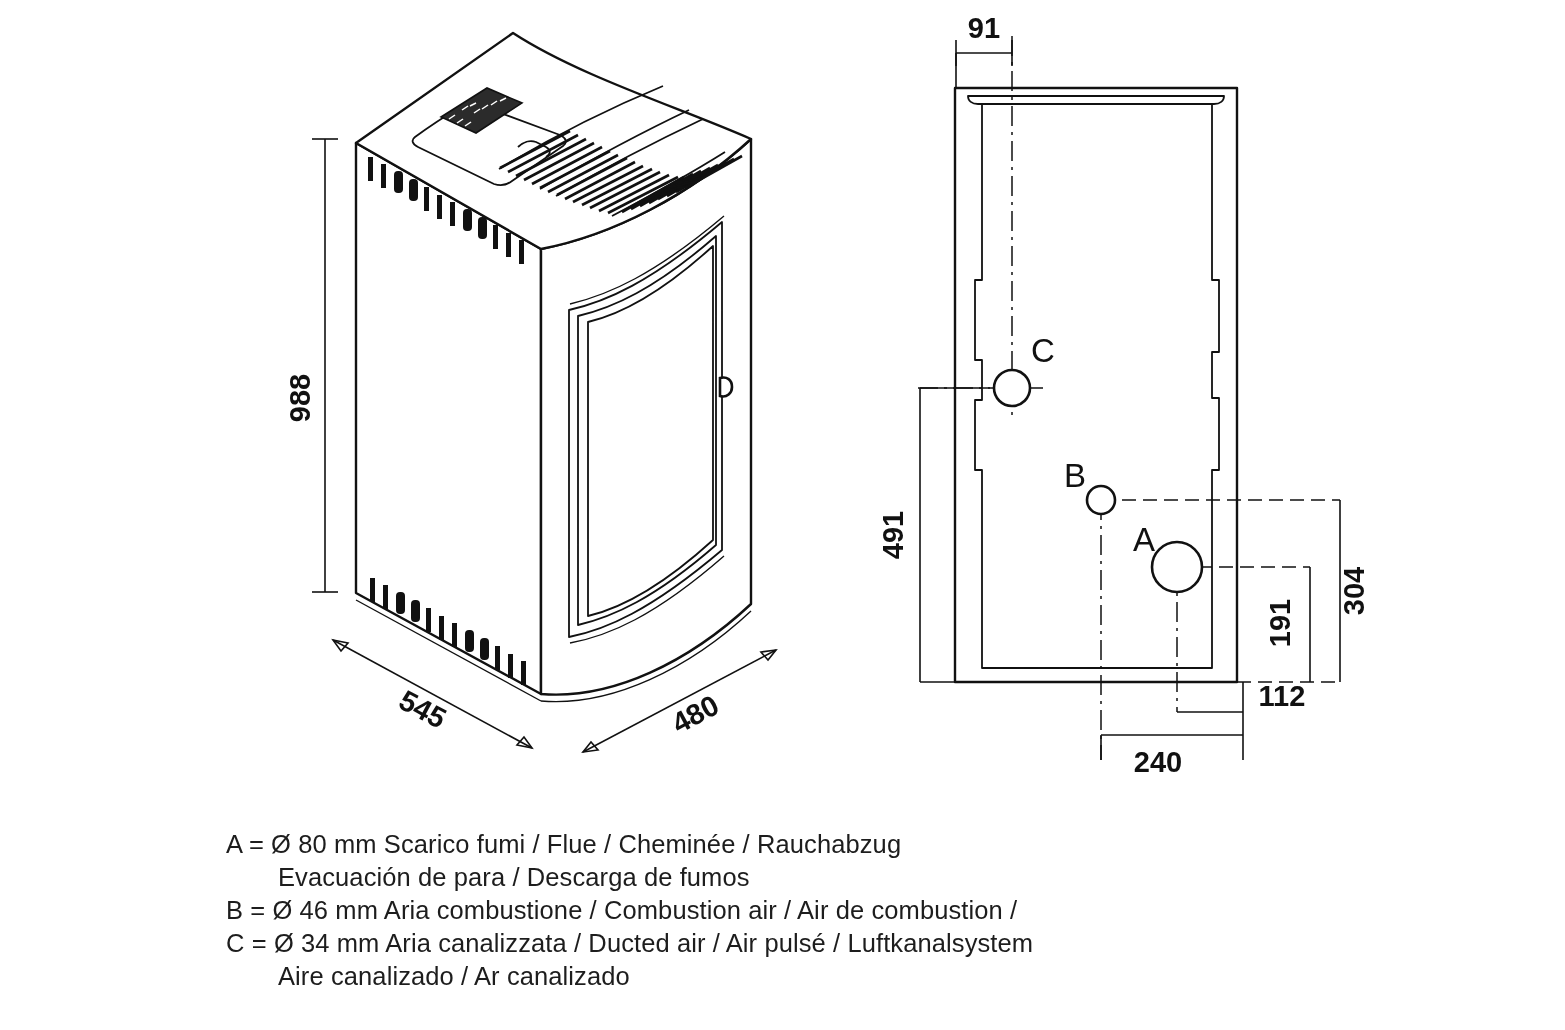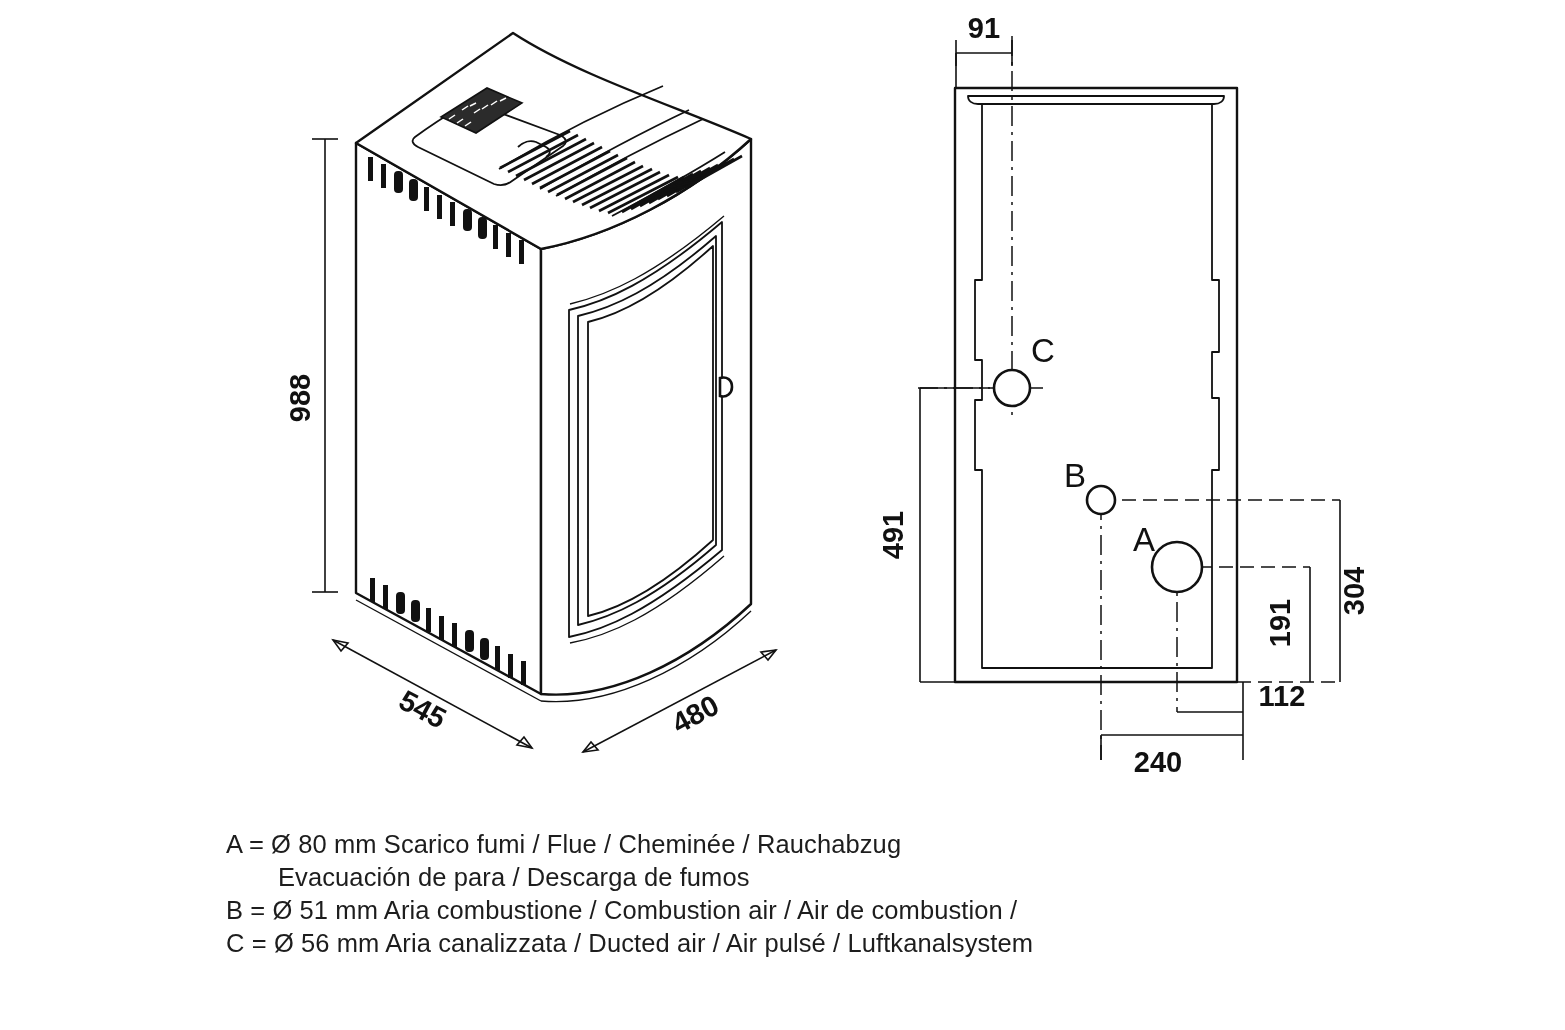--- a/index.html
+++ b/index.html
@@ -357,17 +357,18 @@
         <path class="ln-thin" d="M 1101,735 L 1101,760"></path>
         <path class="ln-thin" d="M 1243,712 L 1243,760"></path>
         <text class="dim-text" x="1158" y="772" text-anchor="middle">240</text>
       </g>
     </g>
   </svg>
 
   <div class="legend">
     <span class="legend-row">A = Ø 80 mm  Scarico fumi / Flue / Cheminée / Rauchabzug</span>
     <span class="legend-row indented">Evacuación de para / Descarga de fumos</span>
-    <span class="legend-row">B = Ø 51 mm  Aria combustione / Combustion air / Air de combustion /</span>
-    <span class="legend-row">C = Ø 56 mm  Aria canalizzata / Ducted air / Air pulsé / Luftkanalsystem</span>
+    <span class="legend-row">B = Ø 46 mm  Aria combustione / Combustion air / Air de combustion /</span>
+    <span class="legend-row">C = Ø 34 mm  Aria canalizzata / Ducted air / Air pulsé / Luftkanalsystem</span>
+    <span class="legend-row indented">Aire canalizado / Ar canalizado</span>
   </div>
 
 </div>
 
 </body></html>

